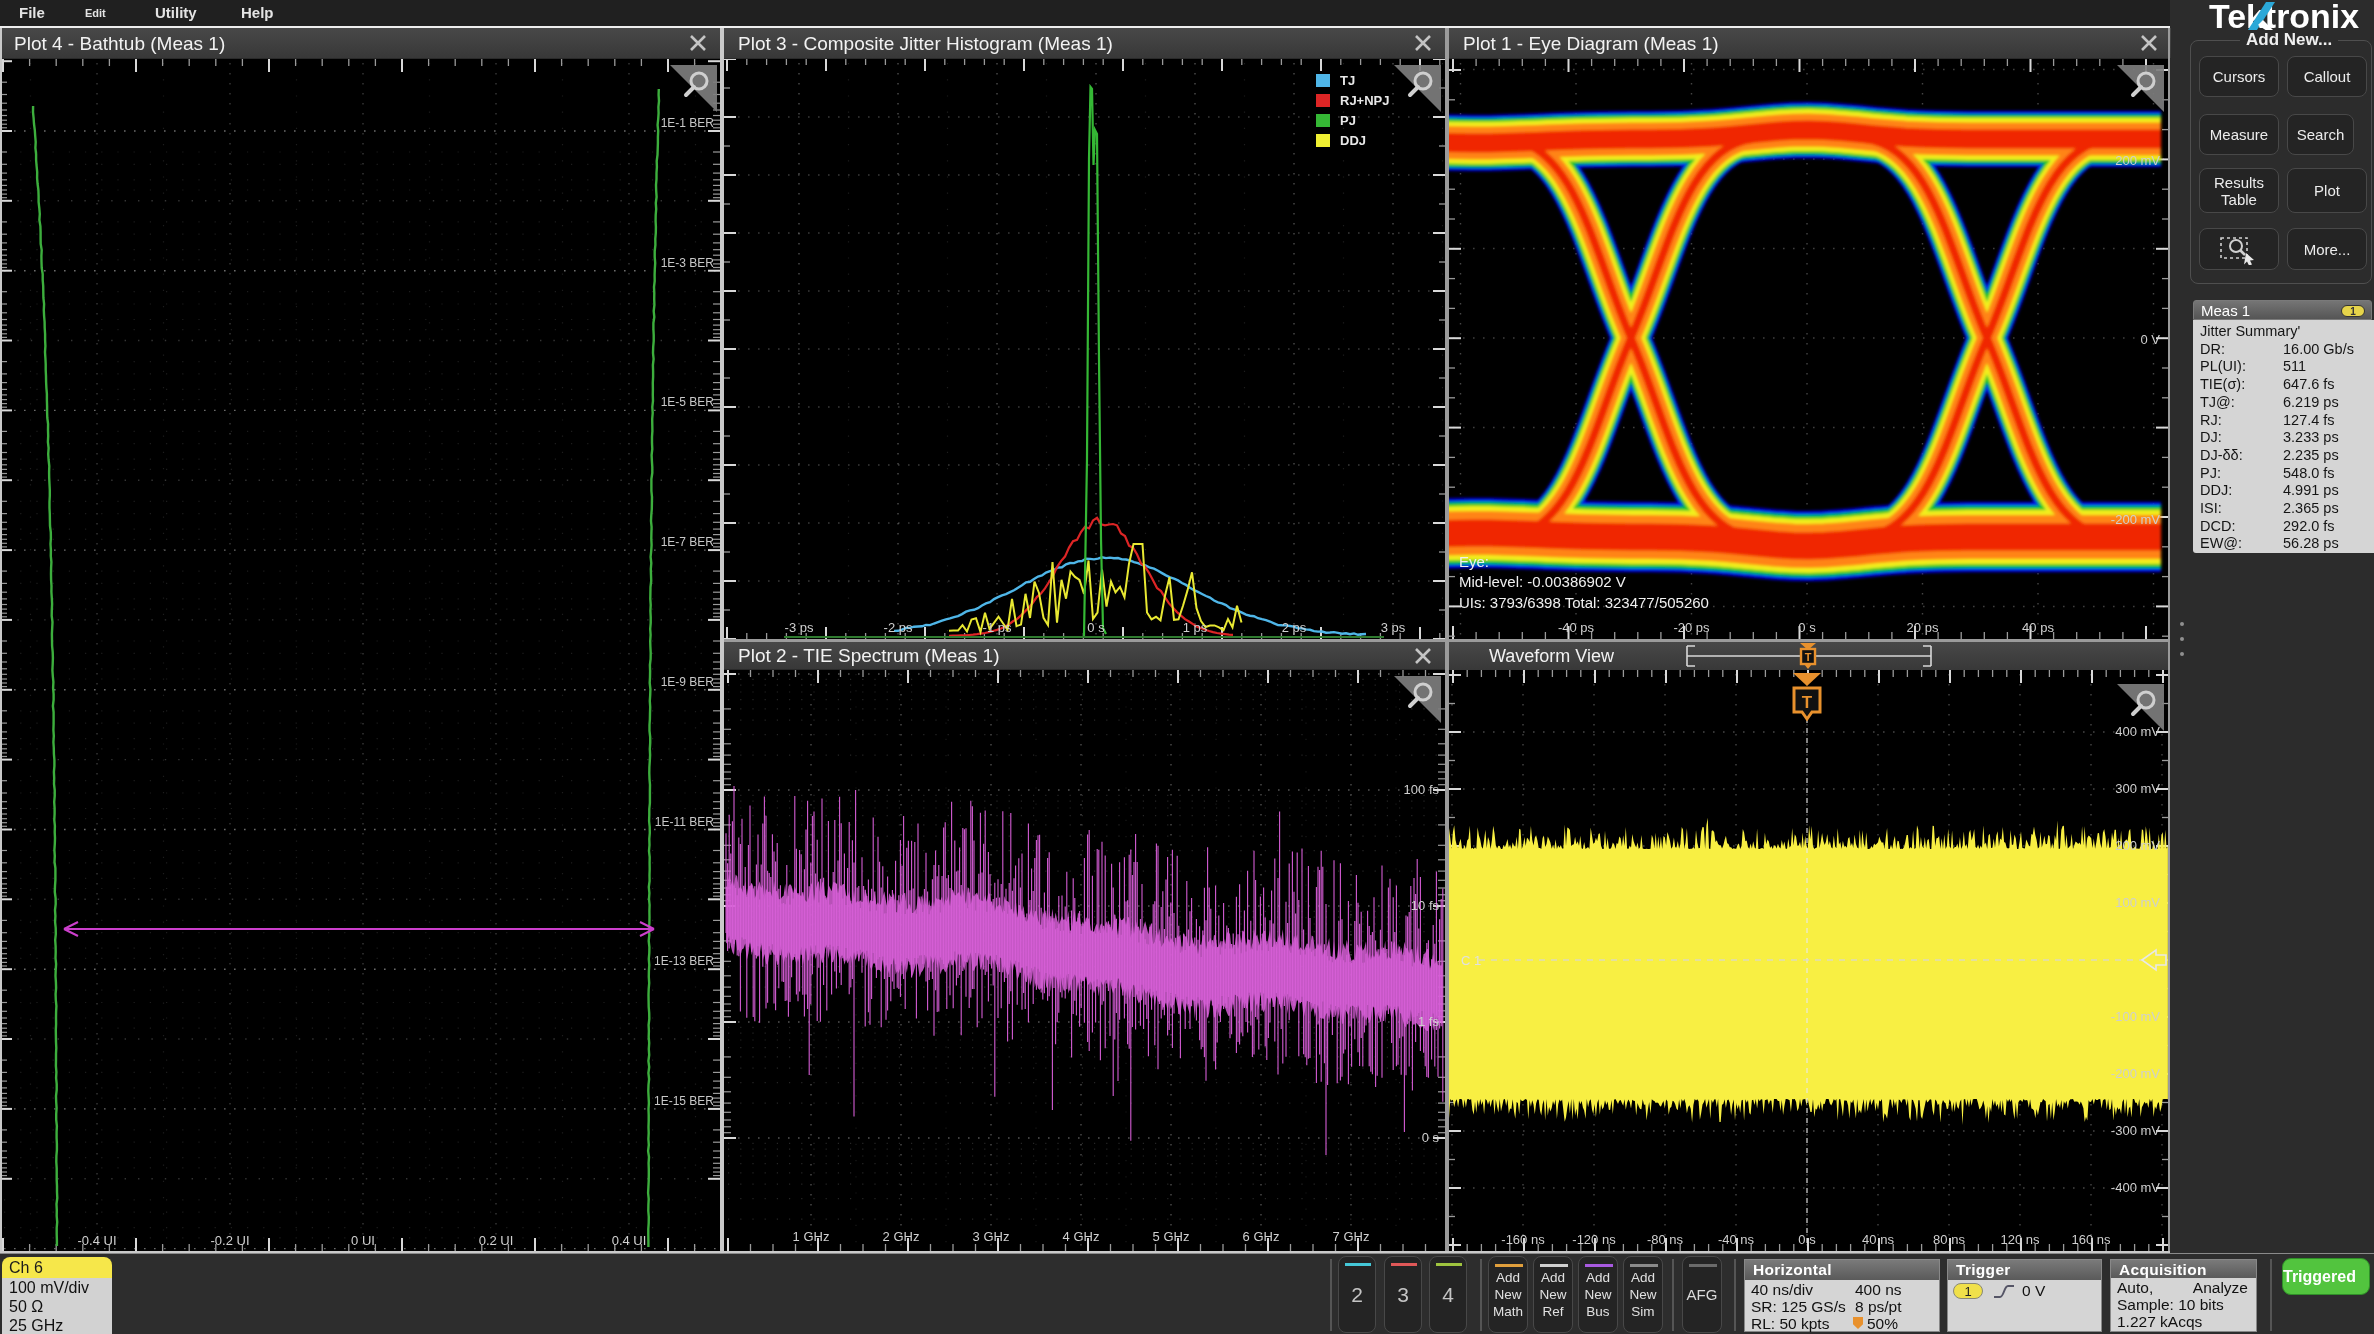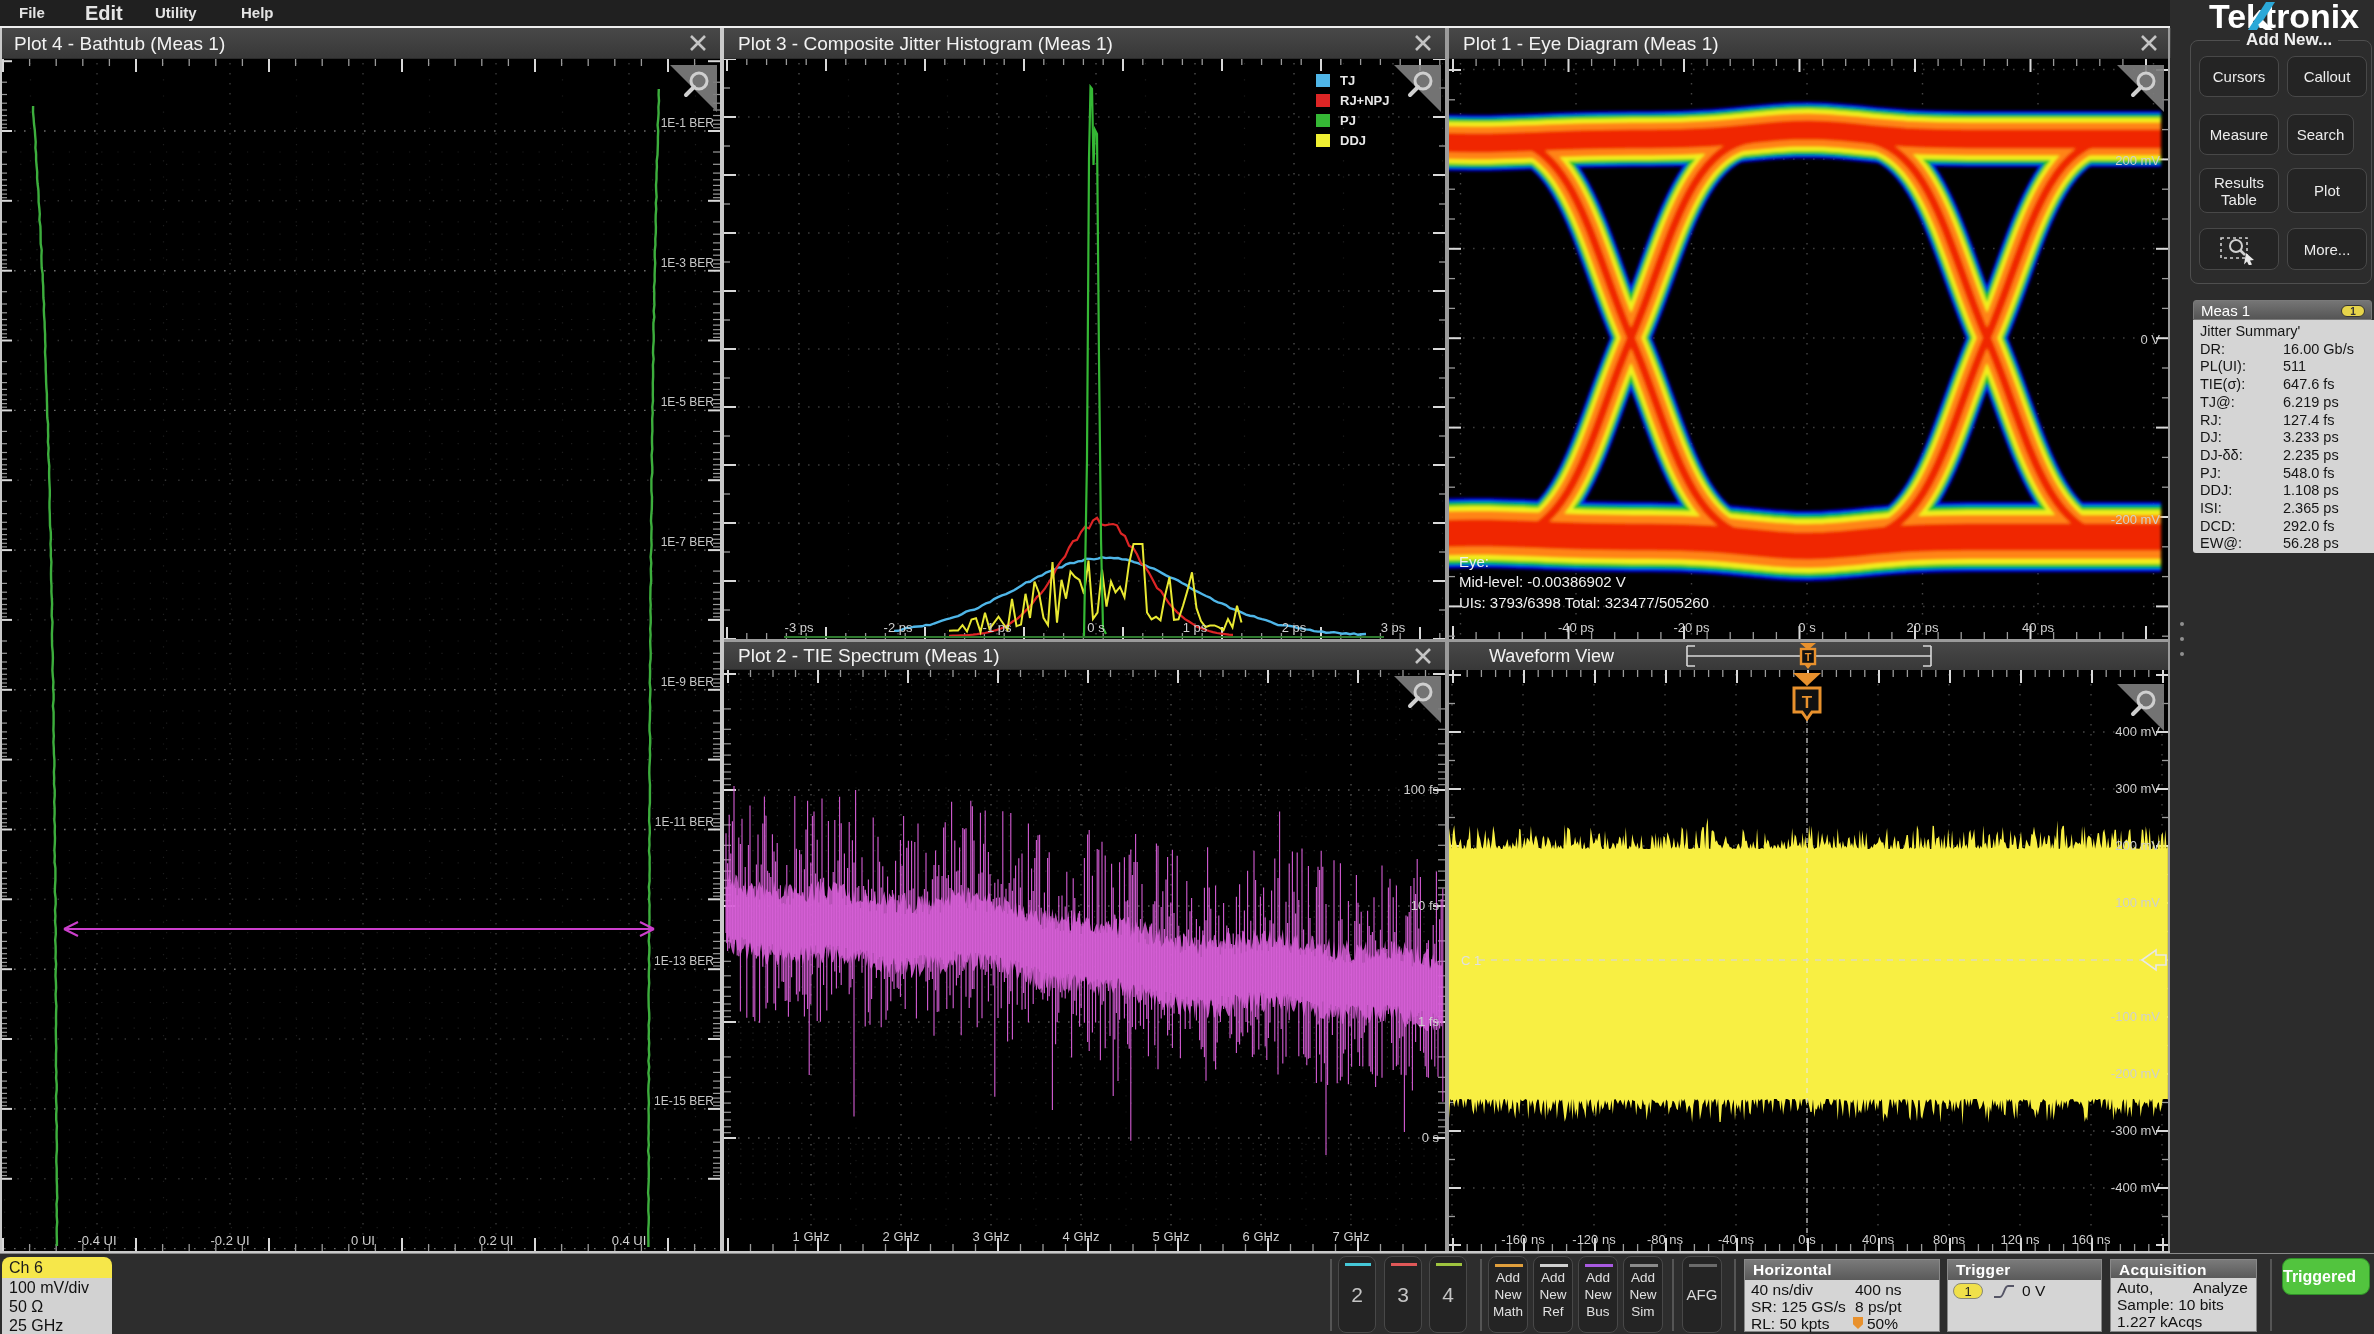--- a/index.html
+++ b/index.html
@@ -1,17 +1,17 @@
 <!DOCTYPE html>
 <html><head><meta charset="utf-8"><style>html,body{margin:0;padding:0;background:#2c2c2c}*{box-sizing:border-box}body{font-family:"Liberation Sans",sans-serif;-webkit-font-smoothing:antialiased}.btn{position:absolute;background:#242424;border:1px solid #484848;border-radius:8px;color:#ececec;display:flex;align-items:center;justify-content:center;text-align:center;font-size:15px}</style></head><body>
 <div style="position:relative;width:2374px;height:1334px;background:#2c2c2c;overflow:hidden">
     <div style="position:absolute;left:0;top:0;width:2170px;height:26px;background:#202020">
       <div style="position:absolute;left:2170px;top:0;width:204px;height:30px;background:#2c2c2c"></div>
       <div style="position:absolute;left:19px;top:0;height:26px;line-height:26px;font-size:15px;font-weight:bold;color:#e4e4e4">File</div>
-      <div style="position:absolute;left:85px;top:0;height:26px;line-height:26px;font-size:20px;font-weight:bold;color:#e4e4e4">Edit</div>
+      <div style="position:absolute;left:85px;top:0;height:26px;line-height:26px;font-size:11px;font-weight:bold;color:#e4e4e4">Edit</div>
       <div style="position:absolute;left:155px;top:0;height:26px;line-height:26px;font-size:15px;font-weight:bold;color:#e4e4e4">Utility</div>
       <div style="position:absolute;left:241px;top:0;height:26px;line-height:26px;font-size:15px;font-weight:bold;color:#e4e4e4">Help</div>
     </div>
     <div style="position:absolute;left:0;top:26px;width:2170px;height:2px;background:#eeeeee"></div>
     <svg style="position:absolute;left:0px;top:59px" width="720" height="1192" viewBox="0 0 720 1192">
       <rect width="720" height="1192" fill="#000"></rect>
       <line x1="4" y1="72.0" x2="716" y2="72.0" stroke="#999999" stroke-width="1.4" stroke-dasharray="1.6 8.4" opacity="0.7"></line>
       <text x="714.0" y="68.0" font-family="Liberation Sans, sans-serif" font-size="12" fill="#c8c8c8" text-anchor="end" font-weight="normal">1E-1 BER</text>
       <line x1="4" y1="93.0" x2="716" y2="93.0" stroke="#4a4a4a" stroke-width="1.2" stroke-dasharray="1.2 15" opacity="0.4"></line>
       <line x1="4" y1="105.3" x2="716" y2="105.3" stroke="#4a4a4a" stroke-width="1.2" stroke-dasharray="1.2 15" opacity="0.4"></line>
@@ -1337,21 +1337,21 @@
       <div style="position:absolute;left:90px;top:73.8px;white-space:nowrap">6.219 ps</div>
       <div style="position:absolute;left:7px;top:91.5px;white-space:nowrap">RJ:</div>
       <div style="position:absolute;left:90px;top:91.5px;white-space:nowrap">127.4 fs</div>
       <div style="position:absolute;left:7px;top:109.2px;white-space:nowrap">DJ:</div>
       <div style="position:absolute;left:90px;top:109.2px;white-space:nowrap">3.233 ps</div>
       <div style="position:absolute;left:7px;top:126.9px;white-space:nowrap">DJ-δδ:</div>
       <div style="position:absolute;left:90px;top:126.9px;white-space:nowrap">2.235 ps</div>
       <div style="position:absolute;left:7px;top:144.6px;white-space:nowrap">PJ:</div>
       <div style="position:absolute;left:90px;top:144.6px;white-space:nowrap">548.0 fs</div>
       <div style="position:absolute;left:7px;top:162.3px;white-space:nowrap">DDJ:</div>
-      <div style="position:absolute;left:90px;top:162.3px;white-space:nowrap">1.108 ps</div>
+      <div style="position:absolute;left:90px;top:162.3px;white-space:nowrap">4.991 ps</div>
       <div style="position:absolute;left:7px;top:180.0px;white-space:nowrap">ISI:</div>
       <div style="position:absolute;left:90px;top:180.0px;white-space:nowrap">2.365 ps</div>
       <div style="position:absolute;left:7px;top:197.7px;white-space:nowrap">DCD:</div>
       <div style="position:absolute;left:90px;top:197.7px;white-space:nowrap">292.0 fs</div>
       <div style="position:absolute;left:7px;top:215.4px;white-space:nowrap">EW@:</div>
       <div style="position:absolute;left:90px;top:215.4px;white-space:nowrap">56.28 ps</div>
     </div>
     <div style="position:absolute;left:2180px;top:622px;width:4px;height:34px;display:flex;flex-direction:column;justify-content:space-between">
       <div style="width:4px;height:4px;border-radius:2px;background:#909090"></div>
       <div style="width:4px;height:4px;border-radius:2px;background:#909090"></div>

